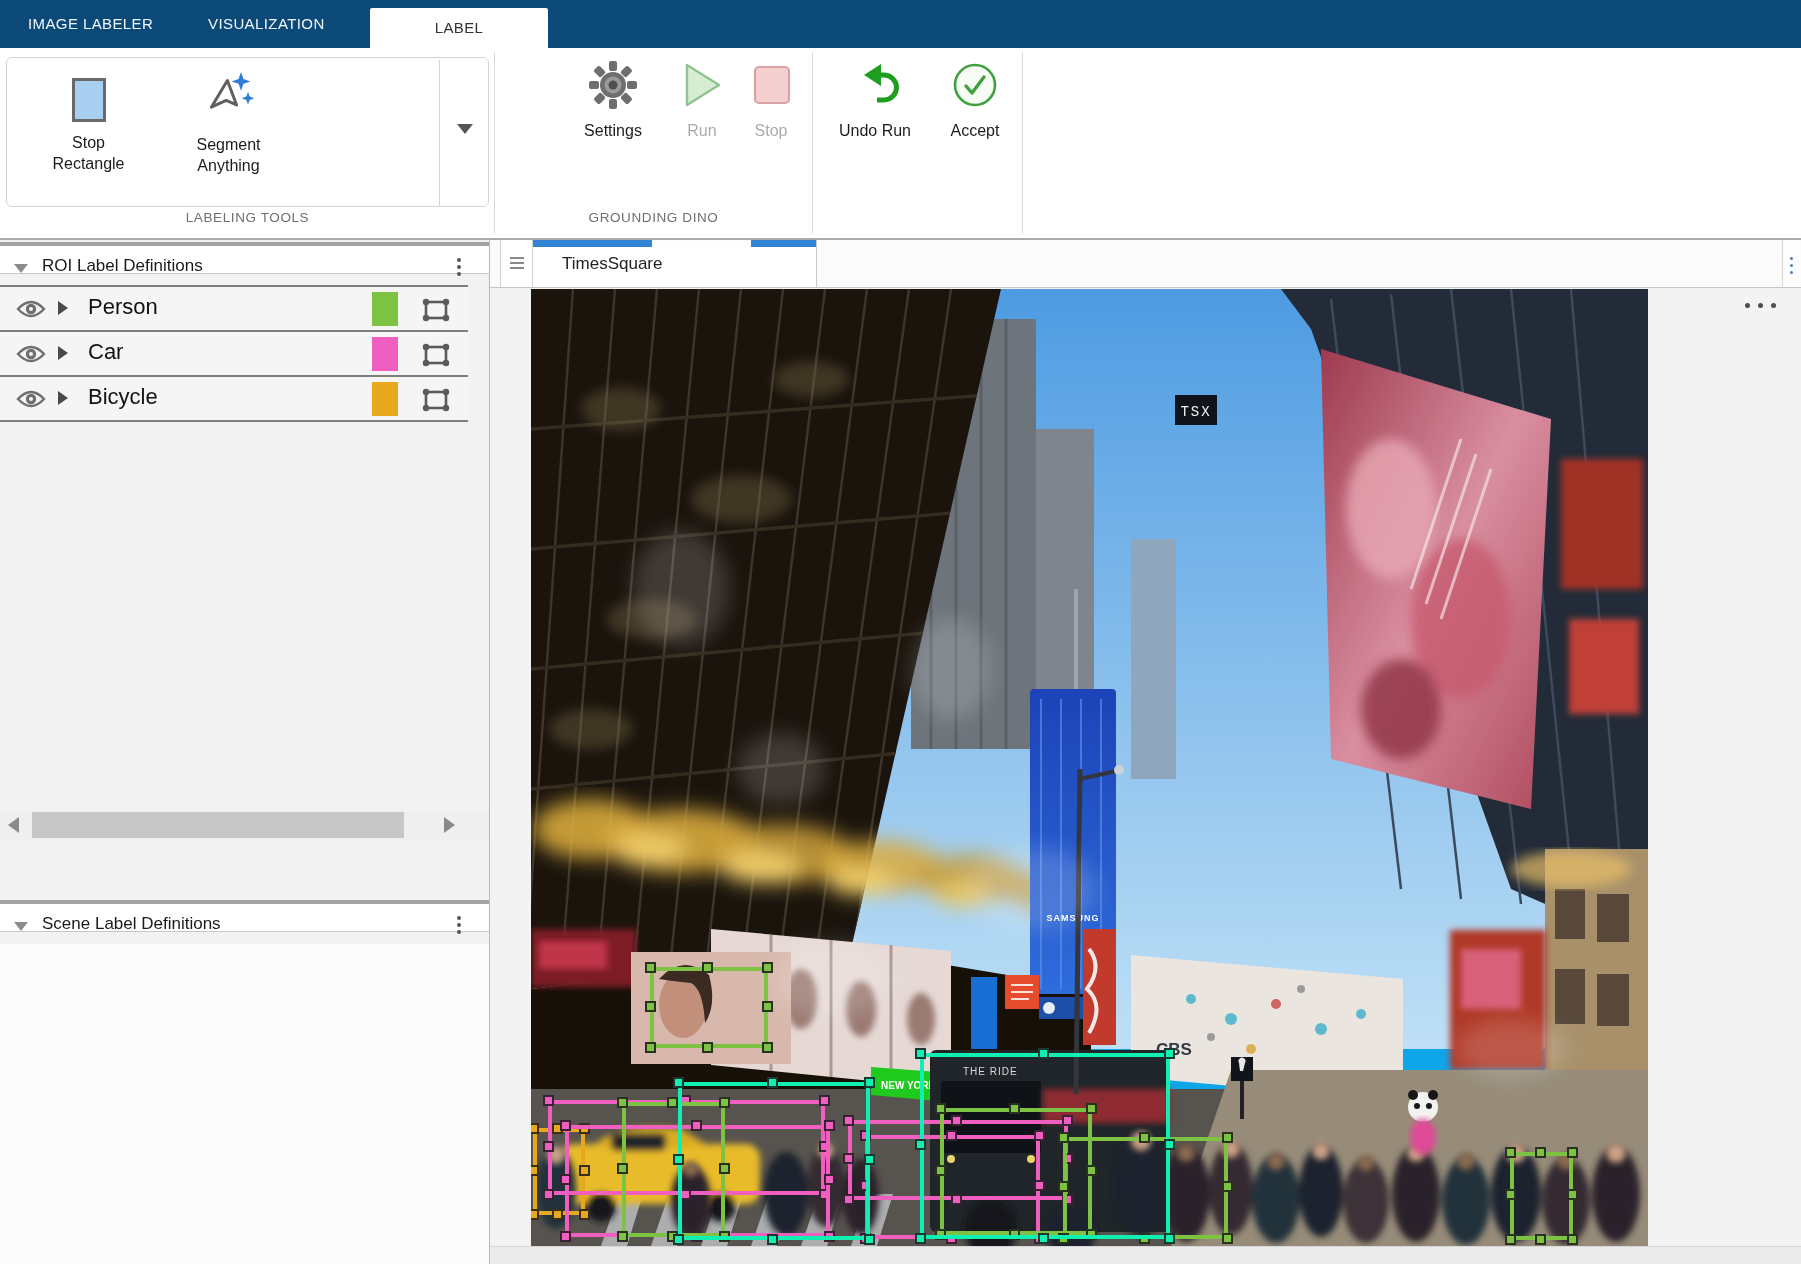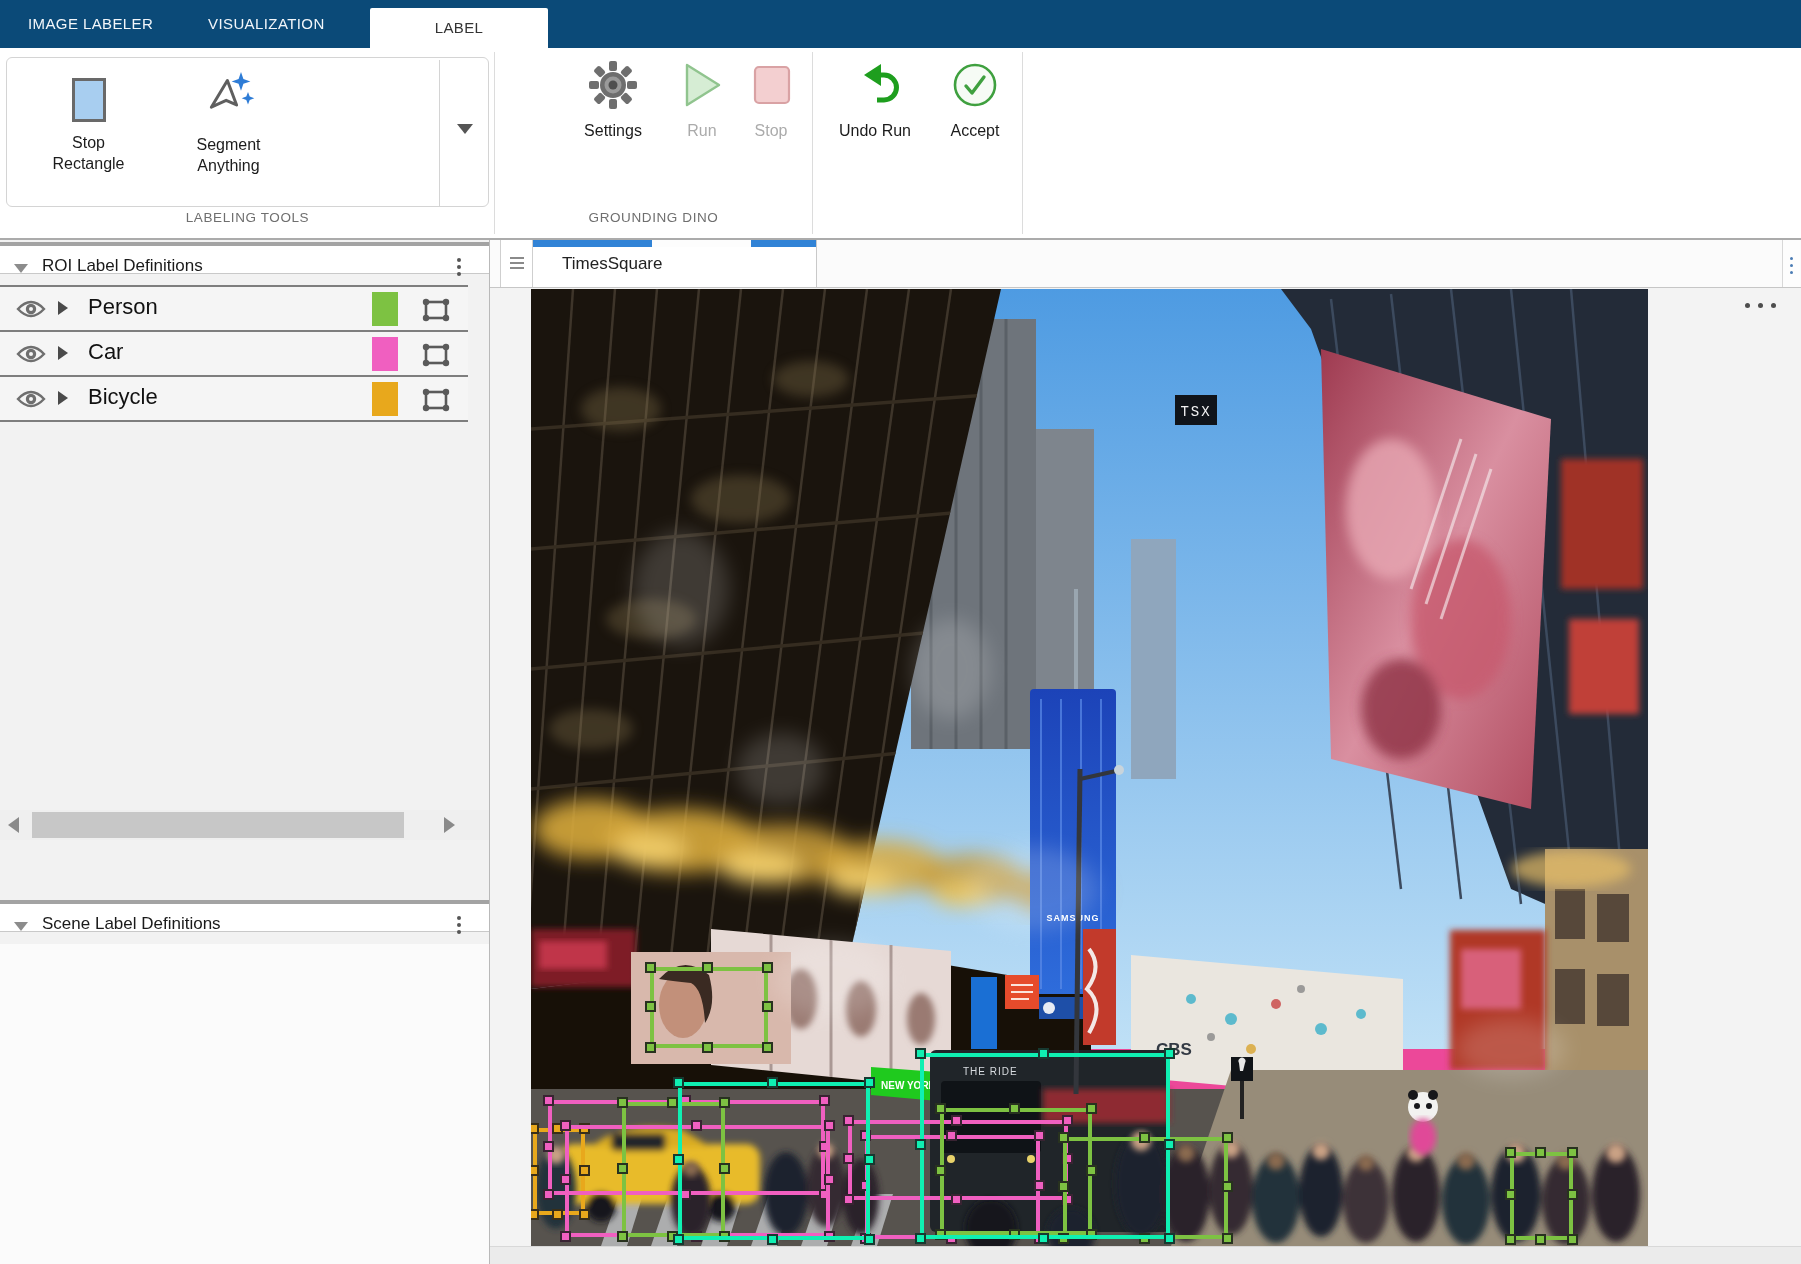--- a/index.html
+++ b/index.html
@@ -63,21 +63,21 @@
       background:linear-gradient(90deg,#3183D6 0 42%,#FDFDFD 42% 77%,#3183D6 77% 100%); }
   #doc-tab .tlabel { position:absolute; left:20px; top:14px; font-size:17px; color:#222;margin-left:9px; }
   #tab-overflow { position:absolute; left:1292px; top:0; width:18px; height:47px; border-left:1px solid #D8D8D8; background:#FDFDFD; }
   #tab-overflow i { display:block; width:3px; height:3px; border-radius:50%; background:#4B7DB5; margin:4px auto; }
   #tab-overflow .pad { height:13px; }
 
   
   #canvas { left:490px; top:288px; width:1311px; height:976px; background:#F3F3F3; }
   #canvas-options { position:absolute; left:1255px; top:8px; width:46px; height:18px; cursor:pointer; }
   #canvas-options i { display:inline-block; width:5px; height:5px; border-radius:50%; background:#4D4D4D; margin-right:8px; vertical-align:middle; }
-  #photo { position:absolute; left:41px; top:1px; width:1117px; height:957px; background:#ec4899; overflow:hidden; }
+  #photo { position:absolute; left:41px; top:1px; width:1117px; height:957px; background:#0ea5e9; overflow:hidden; }
   #bottom-strip { position:absolute; left:0; top:958px; width:1311px; height:18px; background:#EBEBEB; border-top:1px solid #D8D8D8; }
 
   
   .bb { position:absolute; border:4px solid currentColor; }
   .bb .h { position:absolute; width:11px; height:11px; background:currentColor; border:2px solid rgba(25,25,25,.85); }
   .h.tl{left:-9px;top:-9px} .h.tm{left:calc(50% - 7px);top:-9px} .h.tr{right:-9px;top:-9px}
   .h.ml{left:-9px;top:calc(50% - 7px)} .h.mr{right:-9px;top:calc(50% - 7px)}
   .h.bl{left:-9px;bottom:-9px} .h.bm{left:calc(50% - 7px);bottom:-9px} .h.br{right:-9px;bottom:-9px}
 </style>
 </head>

